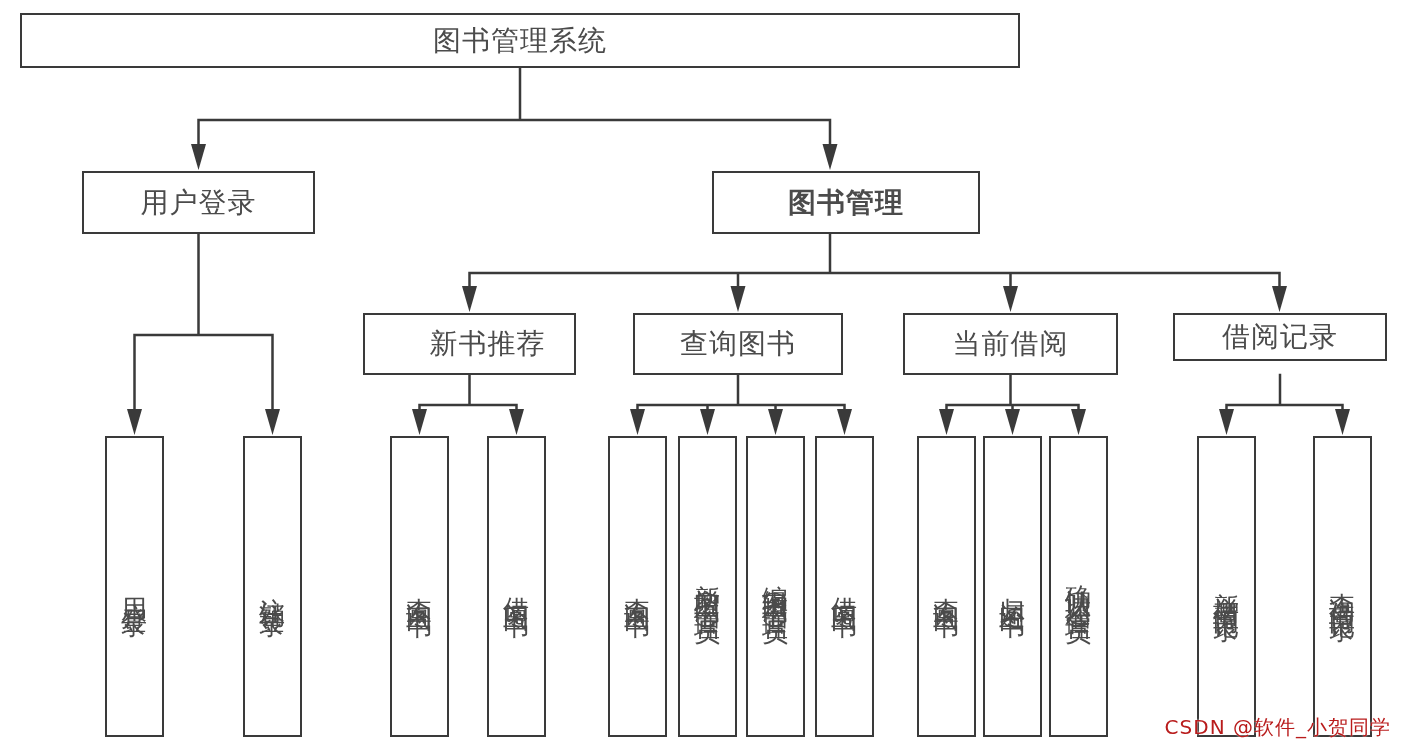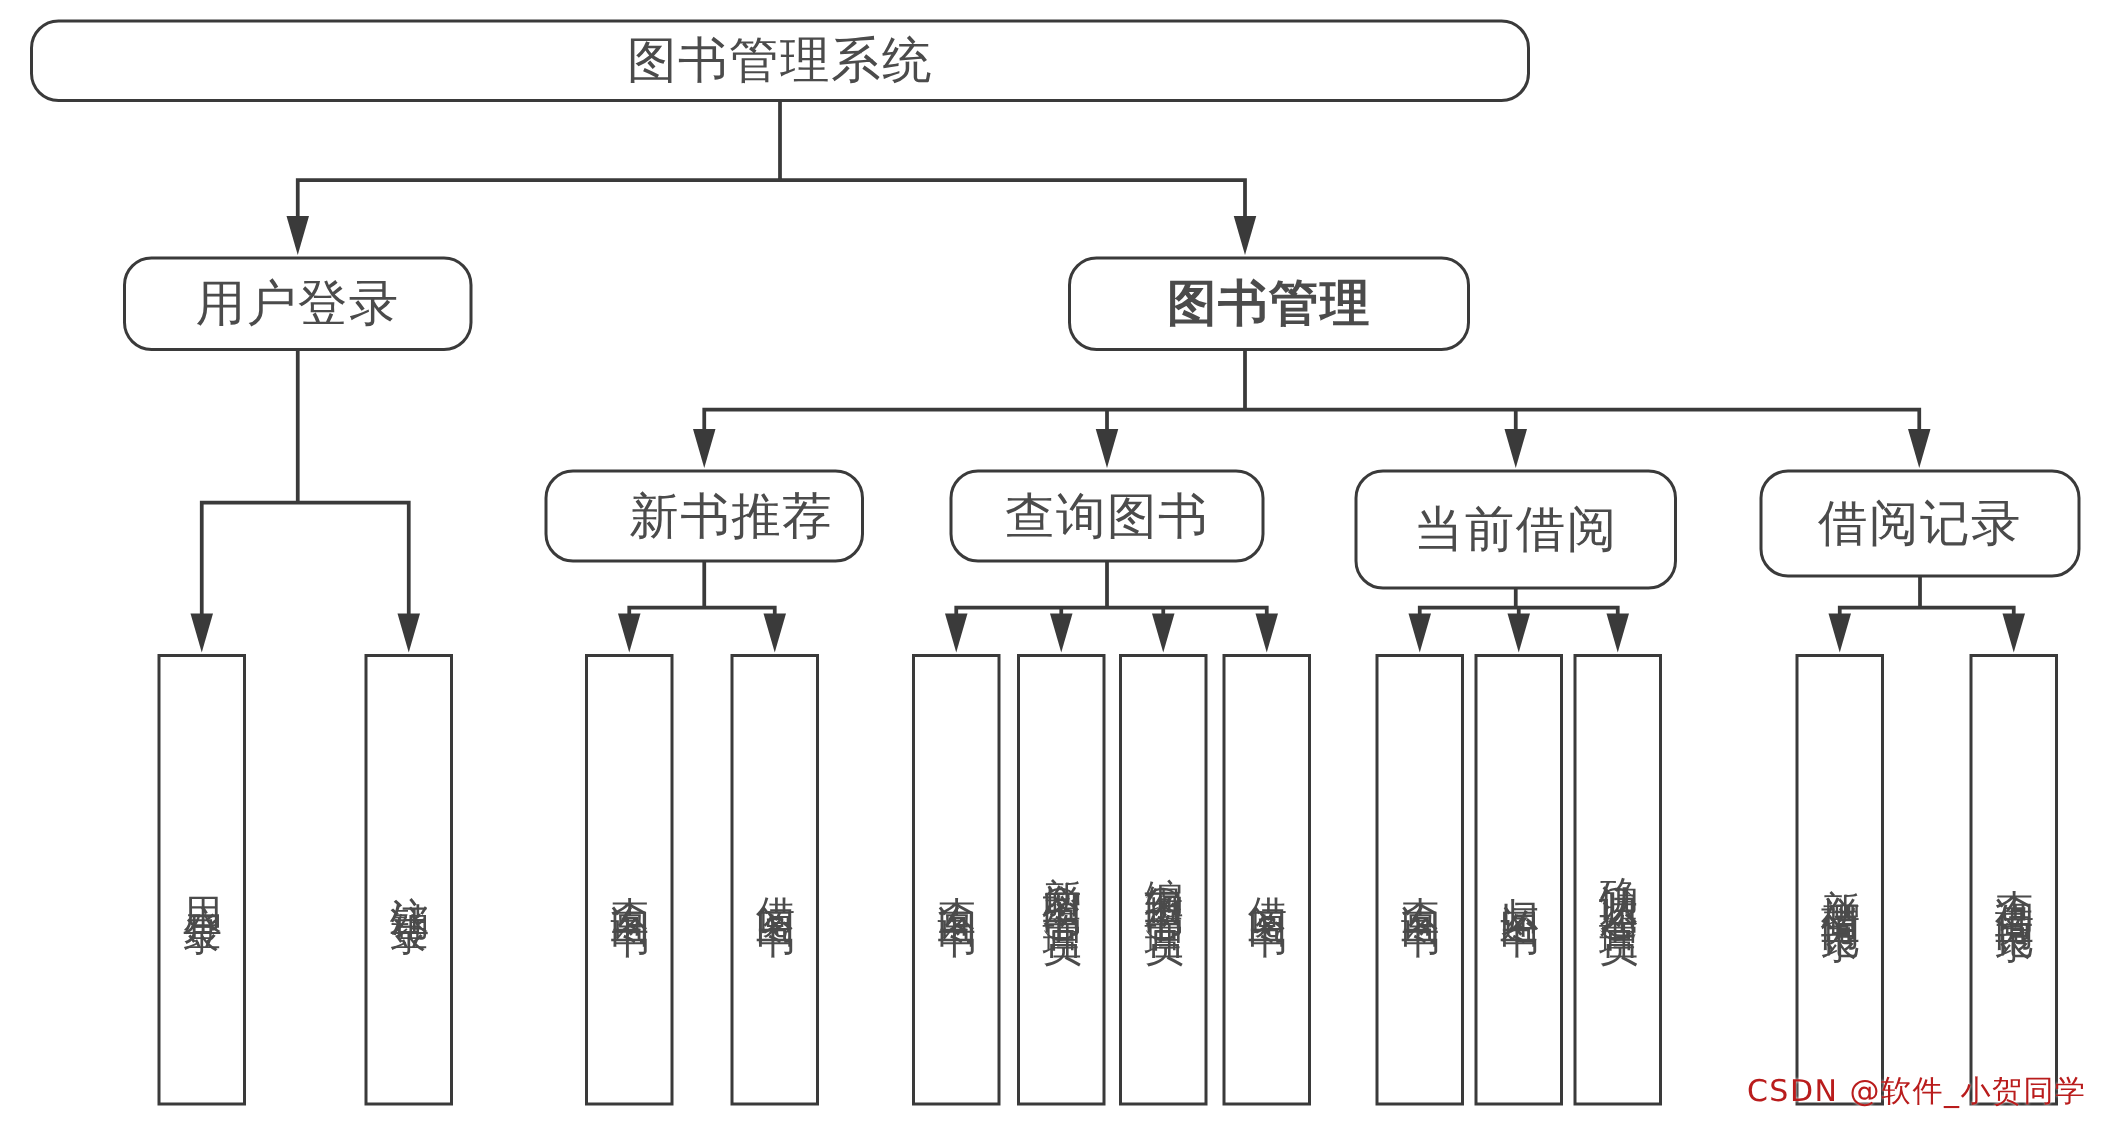--- a/index.html
+++ b/index.html
@@ -26,31 +26,30 @@
     box-sizing: border-box;
     border: 2.5px solid #3a3a3a;
     background: #ffffff;
     display: flex;
     align-items: center;
     justify-content: center;
     color: #4b4b4b;
   }
   .hbox .label,
   .hbox {
-    font-size: 33px;
+    font-size: 28px;
     letter-spacing: 1px;
-    border-radius: 19px;
   }
   .root-box   { left: 20px;   top: 13px;  width: 1000px; height: 55px; }
   .lvl2-a     { left: 82px;   top: 171px; width: 233px;  height: 63px; }
   .lvl2-b     { left: 712px;  top: 171px; width: 268px;  height: 63px; font-weight: bold; }
   .lvl3-0     { left: 363px;  top: 313px; width: 213px;  height: 62px; padding-left: 36px; }
   .lvl3-1     { left: 633px;  top: 313px; width: 210px;  height: 62px; }
-  .lvl3-2     { left: 903px;  top: 313px; width: 215px;  height: 80px; }
-  .lvl3-3     { left: 1173px; top: 313px; width: 214px;  height: 72px; }
+  .lvl3-2     { left: 903px;  top: 313px; width: 215px;  height: 62px; }
+  .lvl3-3     { left: 1173px; top: 313px; width: 214px;  height: 48px; }
   .vbox {
     top: 436px;
     width: 59px;
     height: 301px;
   }
   .vbox .vlabel {
     writing-mode: vertical-rl;
     text-orientation: mixed;
     font-size: 26px;
     letter-spacing: 5px;

